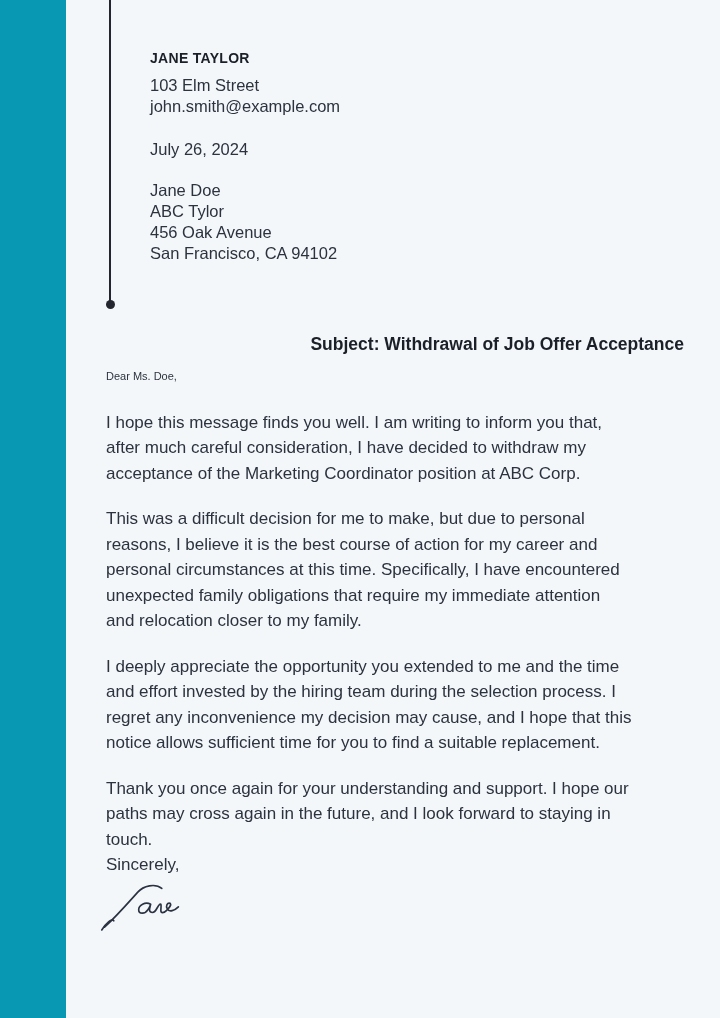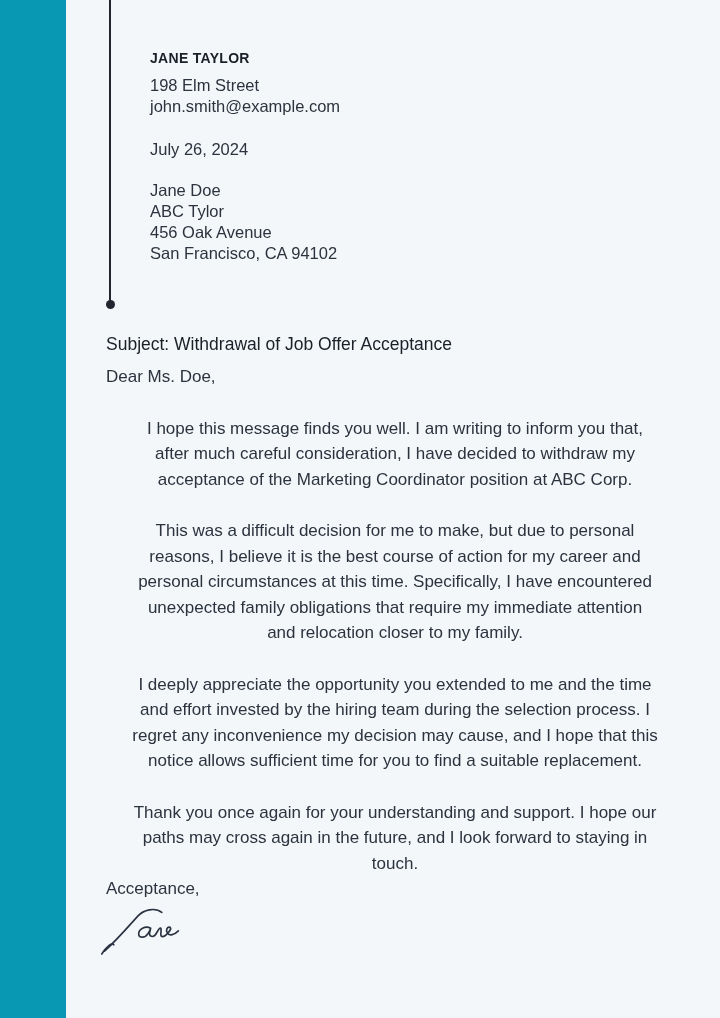--- a/index.html
+++ b/index.html
@@ -56,34 +56,34 @@
   }
   .date-line { margin-top: 22px; }
   .recipient-block { margin-top: 20px; }
   .letter-body {
     position: absolute;
     left: 106px; top: 334px;
     width: 578px;
   }
   .subject-line {
     font-size: 17.5px;
-    font-weight: normal;
+    font-weight: bold;
     color: var(--heading);
+    text-align: right;
   }
   .greeting {
     margin-top: 9px;
-    font-size: 17px;
+    font-size: 11px;
     line-height: 25.5px;
   }
   .paragraph {
-    margin-top: 26px;
+    margin-top: 20px;
     font-size: 17px;
     line-height: 25.5px;
     white-space: pre-line;
-    text-align: center;
   }
   .closing {
     font-size: 17px;
     line-height: 25.5px;
   }
   .signature {
     margin-top: 2px;
     margin-left: -7px;
     display: block;
   }
@@ -101,21 +101,21 @@
 </style>
 </head>
 <body>
 
 <div class="accent-bar"></div>
 <div class="timeline"></div>
 <div class="timeline-dot"></div>
 
 <header class="sender-block">
   <div class="sender-name">JANE TAYLOR</div>
-  <div class="contact-line">198 Elm Street</div>
+  <div class="contact-line">103 Elm Street</div>
   <div class="contact-line">john.smith@example.com</div>
 
   <div class="date-line">July 26, 2024</div>
 
   <div class="recipient-block">
     <div class="recipient-line">Jane Doe</div>
     <div class="recipient-line">ABC Tylor</div>
     <div class="recipient-line">456 Oak Avenue</div>
     <div class="recipient-line">San Francisco, CA 94102</div>
   </div>
@@ -134,21 +134,21 @@
 unexpected family obligations that require my immediate attention
 and relocation closer to my family.</p>
   <p class="paragraph">I deeply appreciate the opportunity you extended to me and the time
 and effort invested by the hiring team during the selection process. I
 regret any inconvenience my decision may cause, and I hope that this
 notice allows sufficient time for you to find a suitable replacement.</p>
   <p class="paragraph">Thank you once again for your understanding and support. I hope our
 paths may cross again in the future, and I look forward to staying in
 touch.</p>
 
-  <div class="closing">Acceptance,</div>
+  <div class="closing">Sincerely,</div>
 
   <svg class="signature" width="120" height="52" viewBox="0 0 130 56" role="img" aria-label="Jane">
     <path d="M68 9 C61 3 48 6 42 13 C33 23 20 38 6 51"></path>
     <path d="M3 54 C8 46 14 41 16 44"></path>
     <path d="M56 26 C50 23 43 27 43 32 C43 37 50 37 53 32 C55 29 56 26 56 26 C55 30 53 35 58 35 C62 35 63 28 66 26 C68 25 67 30 67 33 C67 36 70 36 73 33 C76 30 79 27 77 25 C74 24 72 28 74 31 C76 35 82 33 86 29"></path>
   </svg>
 
 </main>
 
 </body></html>

